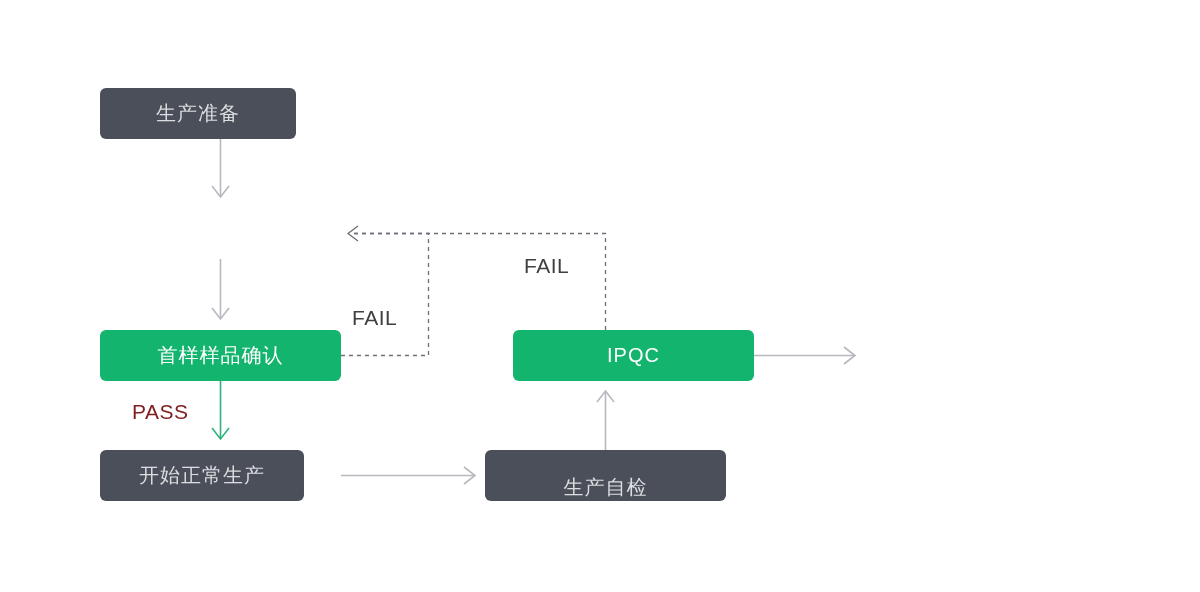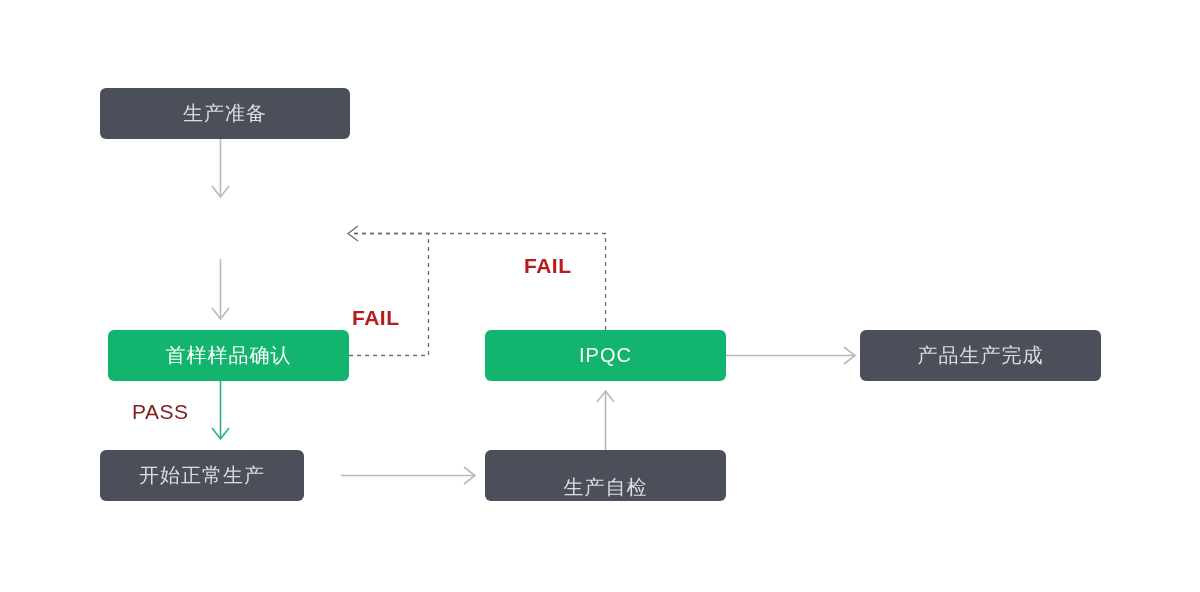--- a/index.html
+++ b/index.html
@@ -45,22 +45,21 @@
     color: #ffffff;
   }
   .edge-label {
     position: absolute;
     font-size: 21px;
     letter-spacing: 0.5px;
     user-select: none;
     white-space: nowrap;
   }
   .label-fail {
-    color: #b91c1c;
-    font-weight: bold;
+    color: #404040;
   }
   .label-pass {
     color: #7f1d1d;
   }
 </style>
 </head>
 <body>
 
 <div id="flow-root">
 
@@ -99,44 +98,41 @@
     <g>
       <path d="M 341 355.5 L 428.5 355.5 L 428.5 233.5 L 350 233.5" fill="none" stroke="#6b6f78" stroke-width="1.3" stroke-dasharray="4 4" stroke-linecap="butt"></path>
       <polyline points="358,226 348,233.5 358,241" fill="none" stroke="#6b6f78" stroke-width="1.3"></polyline>
     </g>
 
     <g>
       <path d="M 605.5 330 L 605.5 233.5 L 350 233.5" fill="none" stroke="#6b6f78" stroke-width="1.3" stroke-dasharray="4 4" stroke-linecap="butt"></path>
     </g>
   </svg>
 
-  <div class="node-box node-dark" style="left:100px; top:88px; width:250px; height:51px;">
+  <div class="node-box node-dark" style="left:100px; top:88px; width:196px; height:51px;">
     <span>生产准备</span>
   </div>
 
 
-  <div class="node-box node-green" style="left:100px; top:330px; width:241px; height:51px;margin-left:8px;">
+  <div class="node-box node-green" style="left:100px; top:330px; width:241px; height:51px;">
     <span>首样样品确认</span>
   </div>
 
   <div class="node-box node-dark" style="left:100px; top:450px; width:204px; height:51px;">
     <span>开始正常生产</span>
   </div>
 
   <div class="node-box node-dark" style="left:485px; top:450px; width:241px; height:51px;align-items:flex-end;">
     <span>生产自检</span>
   </div>
 
-  <div class="node-box node-green" style="left:485px; top:330px; width:241px; height:51px;">
+  <div class="node-box node-green" style="left:513px; top:330px; width:241px; height:51px;">
     <span>IPQC</span>
   </div>
 
-  <div class="node-box node-dark" style="left:860px; top:330px; width:241px; height:51px;">
-    <span>产品生产完成</span>
-  </div>
 
   <div class="edge-label label-fail" style="left:352px; top:306px;">FAIL</div>
 
   <div class="edge-label label-fail" style="left:524px; top:254px;">FAIL</div>
 
   <div class="edge-label label-pass" style="left:132px; top:400px;">PASS</div>
 
 </div>
 
 </body></html>

